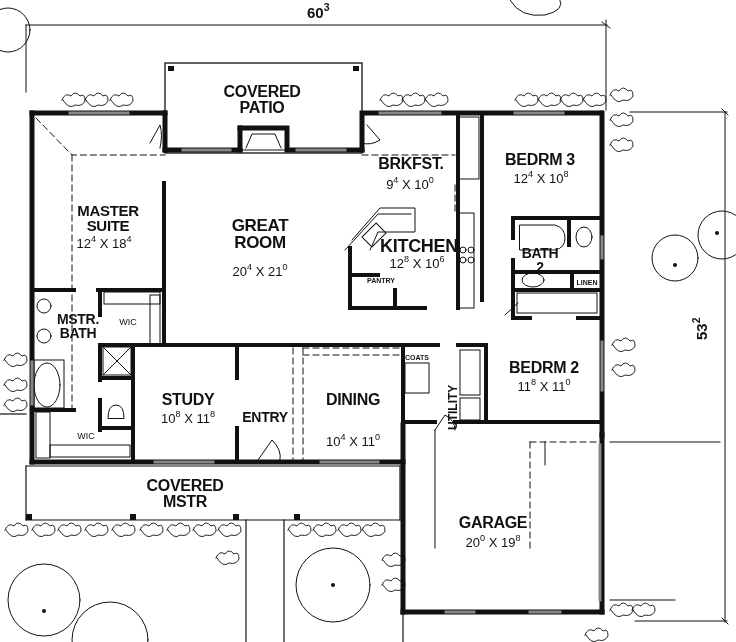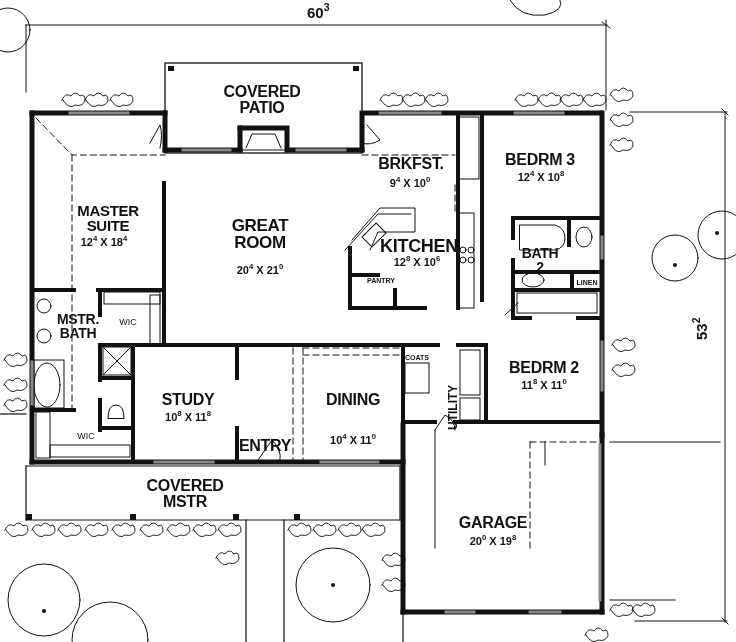--- a/index.html
+++ b/index.html
@@ -1,20 +1,20 @@
 <!DOCTYPE html>
 <html><head>
 <meta charset="utf-8">
 <style>
   html, body { margin:0; padding:0; background:#ffffff; }
   body { width:736px; height:642px; overflow:hidden; position:relative; font-family:"Liberation Sans", sans-serif; }
   svg { position:absolute; left:0; top:0; }
   .lbl { position:absolute; color:#111; text-align:center; font-weight:bold; line-height:1; white-space:nowrap; transform:translateX(-50%); }
   .big { font-size:16px; letter-spacing:-0.3px; }
-  .dim { position:absolute; color:#111; font-size:11px; white-space:nowrap; transform:translateX(-50%); font-weight:bold; }
+  .dim { position:absolute; color:#111; font-size:13px; white-space:nowrap; transform:translateX(-50%); font-weight:normal; }
   .small { font-size:9px; font-weight:normal; }
   .tiny { font-size:7px; font-weight:bold; }
   .overall { position:absolute; font-size:15px; font-weight:bold; color:#111; }
   sup { font-size:0.7em; vertical-align:top; position:relative; top:-0.25em; }
 </style>
 </head>
 <body>
 
 <svg width="736" height="642" viewBox="0 0 736 642" xmlns="http://www.w3.org/2000/svg">
   <g fill="none" stroke="#111" stroke-linecap="square">
@@ -309,21 +309,21 @@
 <div class="lbl big" style="left:78px;top:312px;font-size:14px;">
   <div>MSTR.</div>
   <div>BATH</div>
 </div>
 <div class="lbl small" style="left:128px;top:318px;">WIC</div>
 <div class="lbl small" style="left:86px;top:432px;">WIC</div>
 
 <div class="lbl big" style="left:188px;top:392px;">STUDY</div>
 <div class="dim" style="left:188px;top:411px;"><span>10</span><sup>8</sup> <span>X</span> <span>11</span><sup>8</sup></div>
 
-<div class="lbl big" style="left:265px;top:410px;font-size:16px;margin-top:28px;">ENTRY</div>
+<div class="lbl big" style="left:265px;top:410px;font-size:14px;">ENTRY</div>
 
 <div class="lbl big" style="left:353px;top:392px;">DINING</div>
 <div class="dim" style="left:353px;top:434px;"><span>10</span><sup>4</sup> <span>X</span> <span>11</span><sup>0</sup></div>
 
 <div class="lbl tiny" style="left:417px;top:354px;">COATS</div>
 <div class="lbl" style="left:447px;top:430px;font-size:12px;transform:rotate(-90deg);transform-origin:left top;">UTILITY</div>
 
 <div class="lbl big" style="left:544px;top:360px;">BEDRM 2</div>
 <div class="dim" style="left:544px;top:379px;"><span>11</span><sup>8</sup> <span>X</span> <span>11</span><sup>0</sup></div>
 

